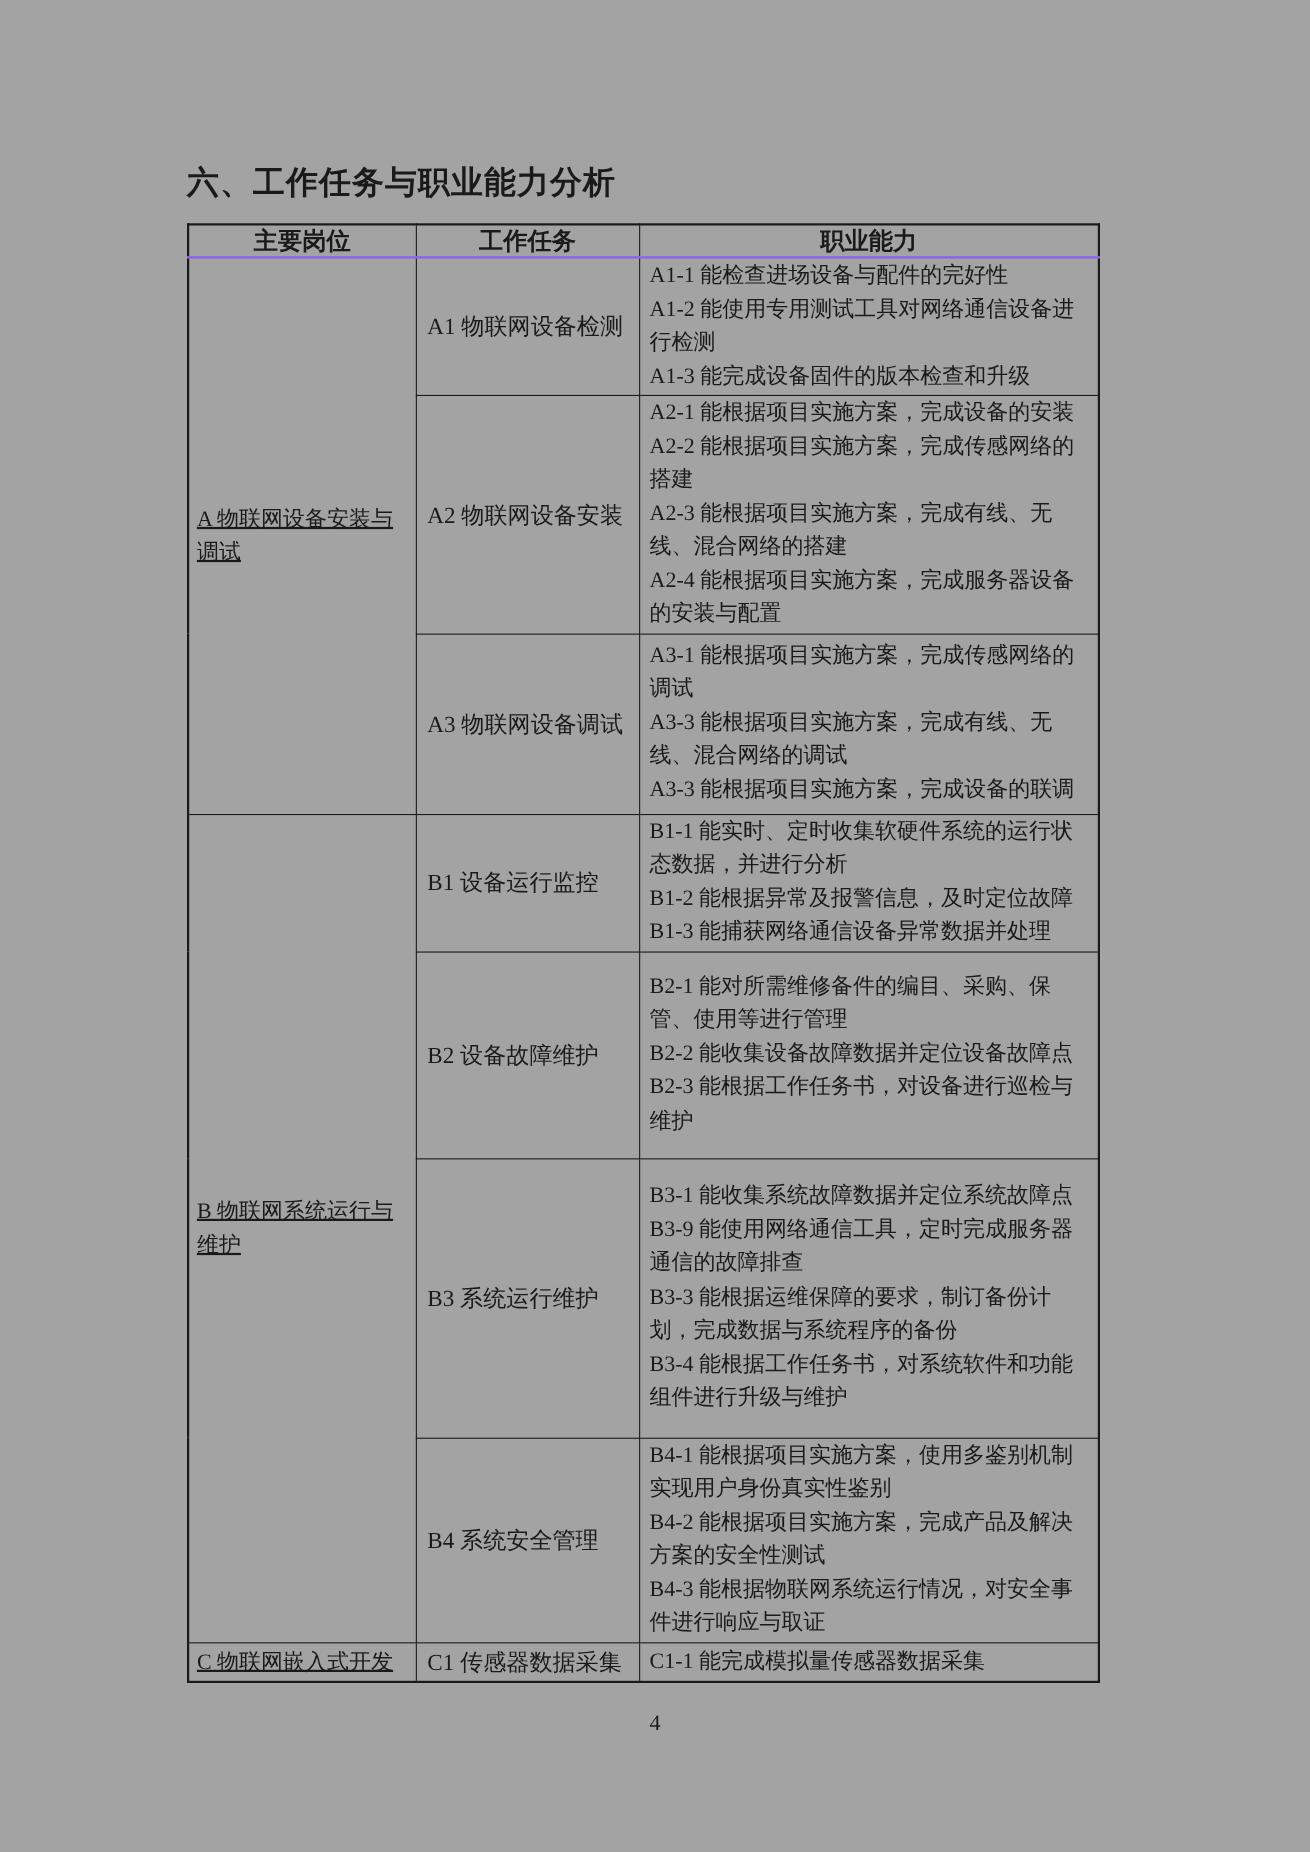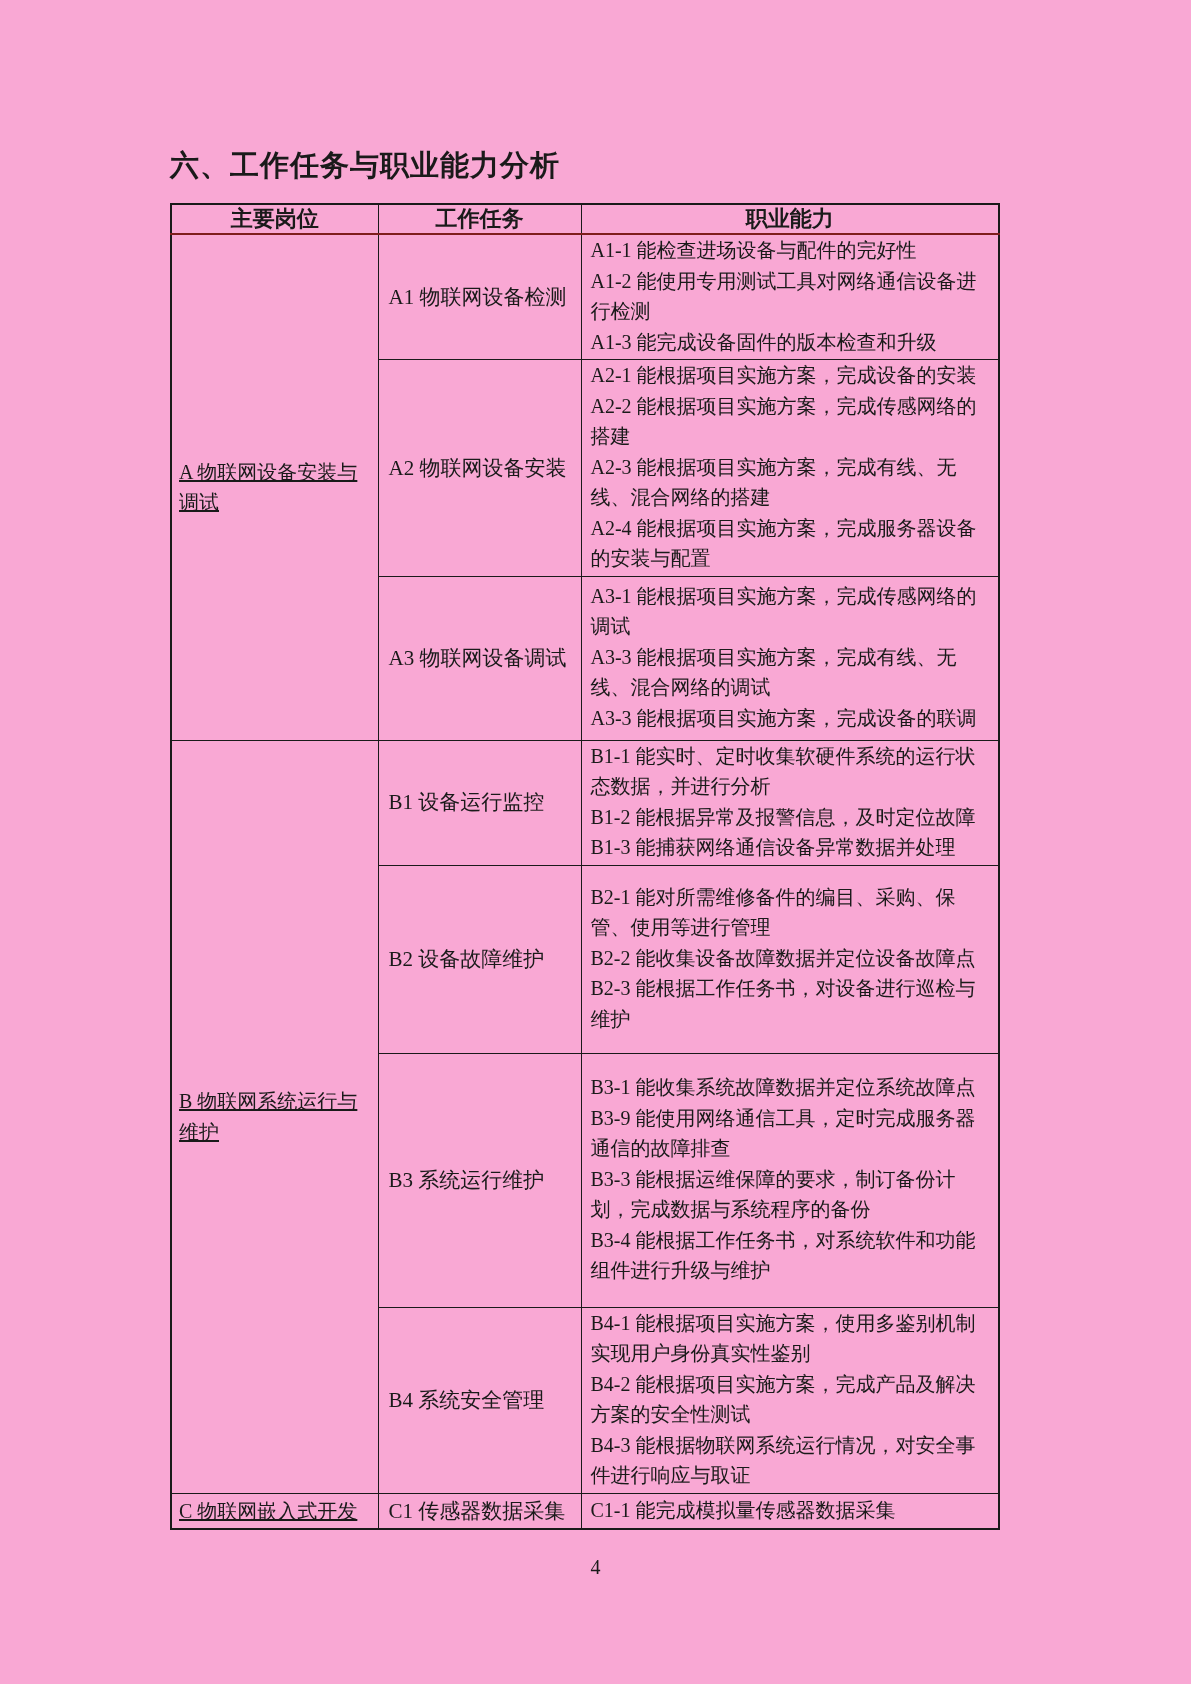--- a/index.html
+++ b/index.html
@@ -1,38 +1,38 @@
 <!DOCTYPE html>
 <html><head>
 <meta charset="utf-8">
 <style>
   html,body{margin:0;padding:0;}
   body{
     width:1191px;height:1684px;background:#ffffff;
     font-family:"Liberation Serif","DejaVu Serif",serif;
     color:#1a1a1a;
   }
-  .page{position:relative;width:1191px;height:1684px;background:#f9a8d4;overflow:hidden;}
+  .page{position:relative;width:1191px;height:1684px;background:#a3a3a3;overflow:hidden;}
   .title{
     position:absolute;left:170px;top:146px;
     font-size:29px;font-weight:bold;letter-spacing:1px;white-space:nowrap;
   }
   table.doc-table{
     position:absolute;left:170px;top:203px;width:828px;
     border-collapse:collapse;table-layout:fixed;
     border:2px solid #1a1a1a;
   }
   .doc-table th,.doc-table td{
     border:1px solid #1a1a1a;
     vertical-align:middle;
     line-height:30.5px;
     overflow:hidden;
   }
   .doc-table thead th{
-    border-bottom:2px solid #7f1d1d;
+    border-bottom:2px solid #8b5cf6;
     font-size:22px;font-weight:bold;text-align:center;
     padding:0;line-height:28px;
   }
   .r-head{height:30px;}
   .r-a1{height:125px;}
   .r-a2{height:215px;}
   .r-a3{height:164px;}
   .r-b1{height:123px;}
   .r-b2{height:188px;}
   .r-b3{height:254px;}

